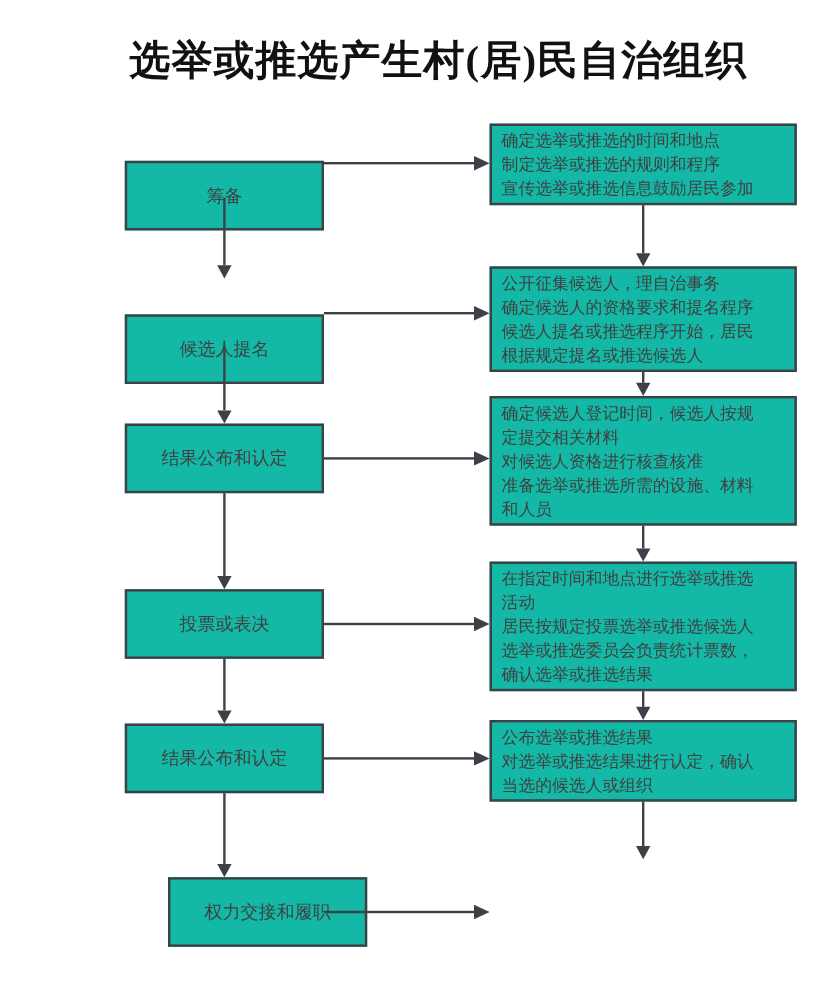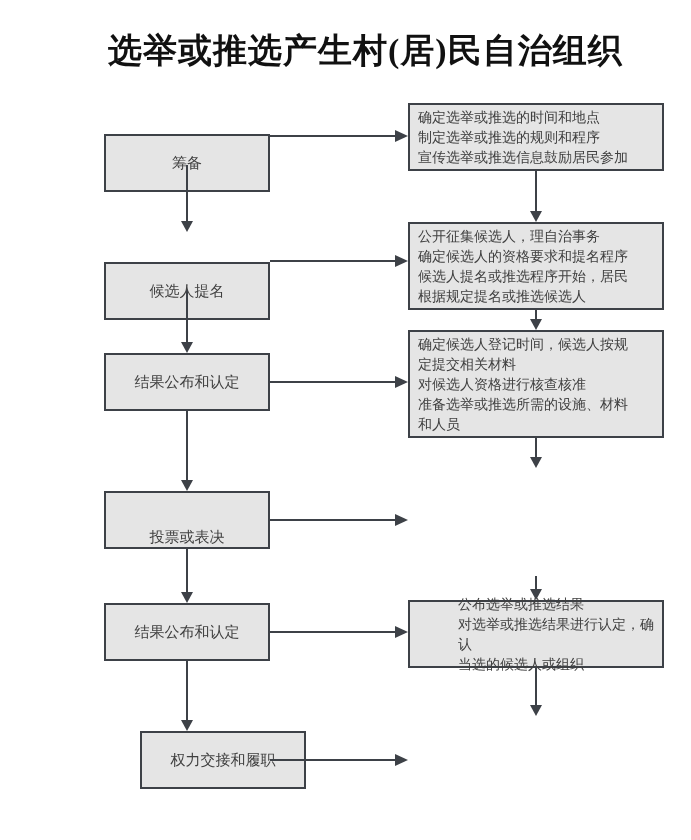--- a/index.html
+++ b/index.html
@@ -23,21 +23,21 @@
     font-weight: bold;
     font-size: 34px;
     color: #111111;
     letter-spacing: 1px;
     white-space: nowrap;
   }
   .box {
     position: absolute;
     box-sizing: border-box;
     border: 2px solid var(--line, #3d4147);
-    background: #e5e5e5;
+    background: #14b8a6;
   }
   .stage {
     left: 104px;
     width: 166px;
     height: 58px;
     display: flex;
     align-items: center;
     justify-content: center;
   }
   .stage-label {
@@ -55,28 +55,28 @@
   .detail-text {
     font-size: 14px;
     line-height: 20px;
     color: var(--text, #404040);
     padding: 2px 8px;
     white-space: pre-line;
   }
   .s1 { top: 107px; margin-top: 27px; }
   .s2 { top: 246px; margin-top: 16px; }
   .s3 { top: 353px; }
-  .s4 { top: 491px; align-items: flex-end; }
+  .s4 { top: 491px; }
   .s5 { top: 603px; }
   .s6 { top: 731px; margin-left: 36px; }
   .d1 { top: 103px; height: 68px; }
   .d2 { top: 222px; height: 88px; }
   .d3 { top: 330px; height: 108px; }
   .d4 { top: 468px; height: 108px; }
-  .d5 { top: 600px; height: 68px; padding-left: 40px; }
+  .d5 { top: 600px; height: 68px; }
   .d6 { top: 716px; height: 88px; }
   .hline {
     position: absolute;
     height: 2px;
     background: var(--line, #3d4147);
   }
   .vline {
     position: absolute;
     width: 2px;
     background: var(--line, #3d4147);
@@ -135,20 +135,27 @@
 候选人提名或推选程序开始，居民
 根据规定提名或推选候选人</div>
   </div>
   <div class="box detail d3">
     <div class="detail-text">确定候选人登记时间，候选人按规
 定提交相关材料
 对候选人资格进行核查核准
 准备选举或推选所需的设施、材料
 和人员</div>
   </div>
+  <div class="box detail d4">
+    <div class="detail-text">在指定时间和地点进行选举或推选
+活动
+居民按规定投票选举或推选候选人
+选举或推选委员会负责统计票数，
+确认选举或推选结果</div>
+  </div>
   <div class="box detail d5">
     <div class="detail-text">公布选举或推选结果
 对选举或推选结果进行认定，确认
 当选的候选人或组织</div>
   </div>
 
   <div class="hline" style="left:270px; top:135px; width:126px;"></div>
   <div class="head-right" style="left:395px; top:130px;"></div>
 
   <div class="hline" style="left:270px; top:260px; width:126px;"></div>

